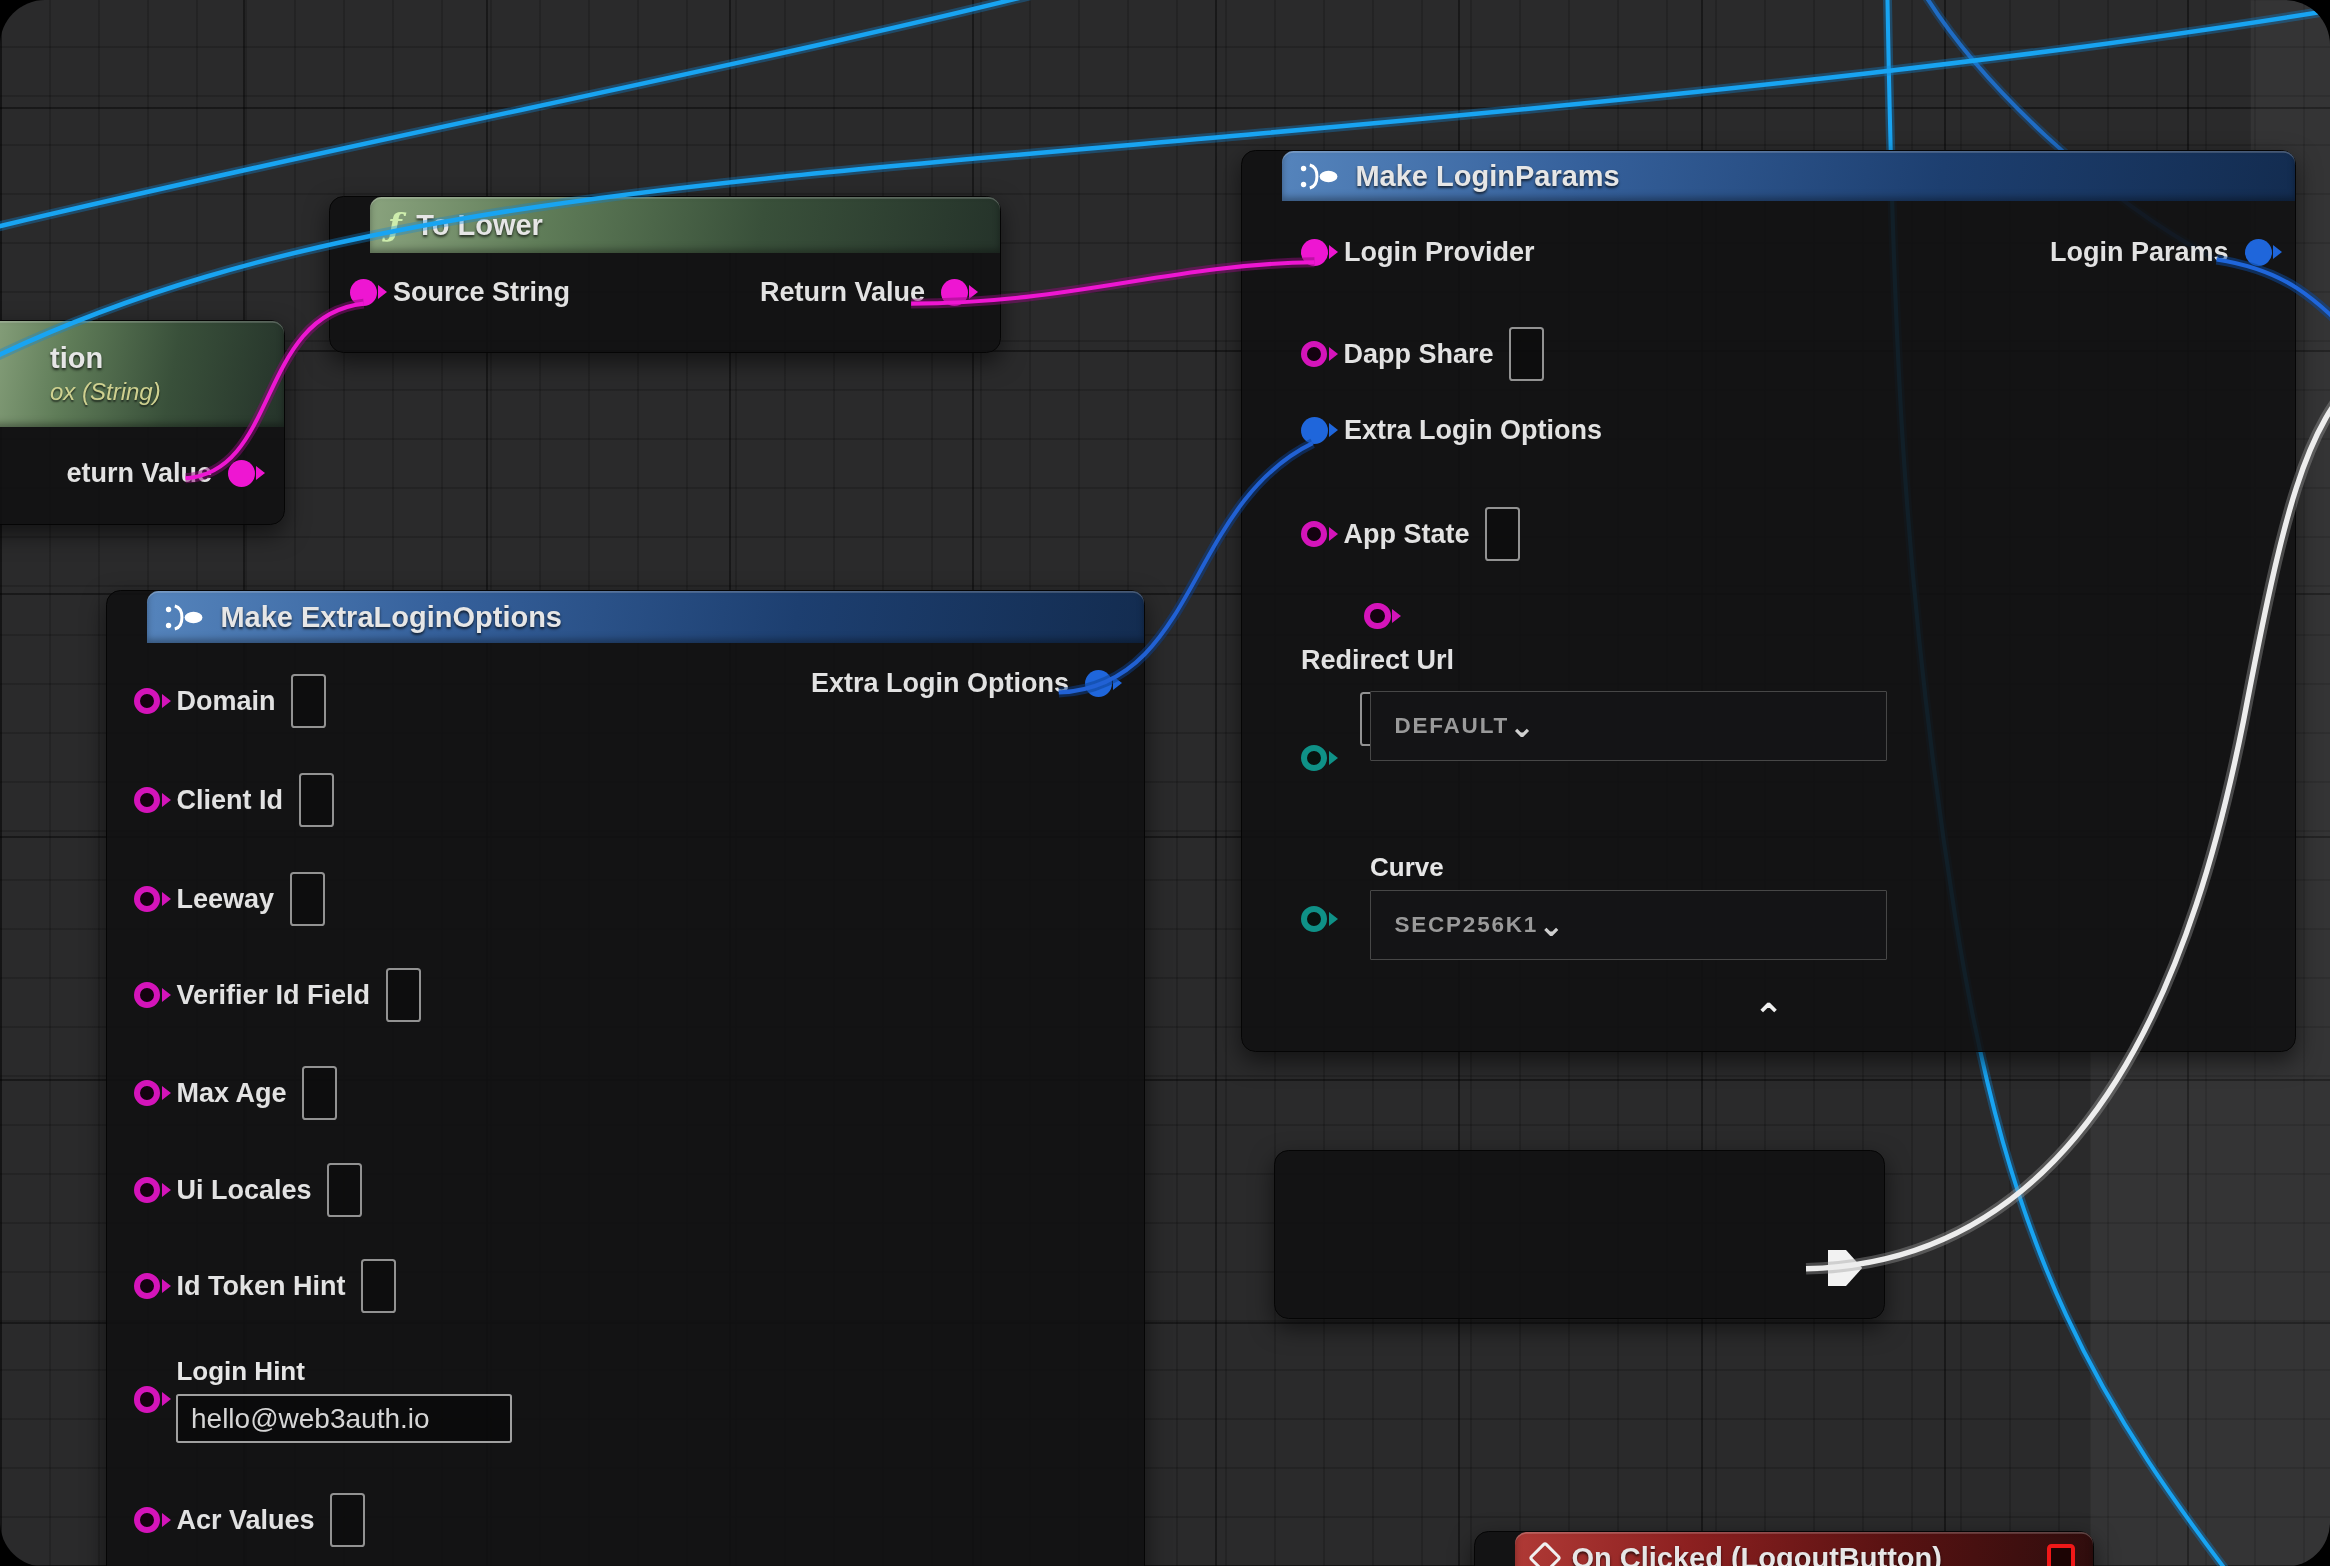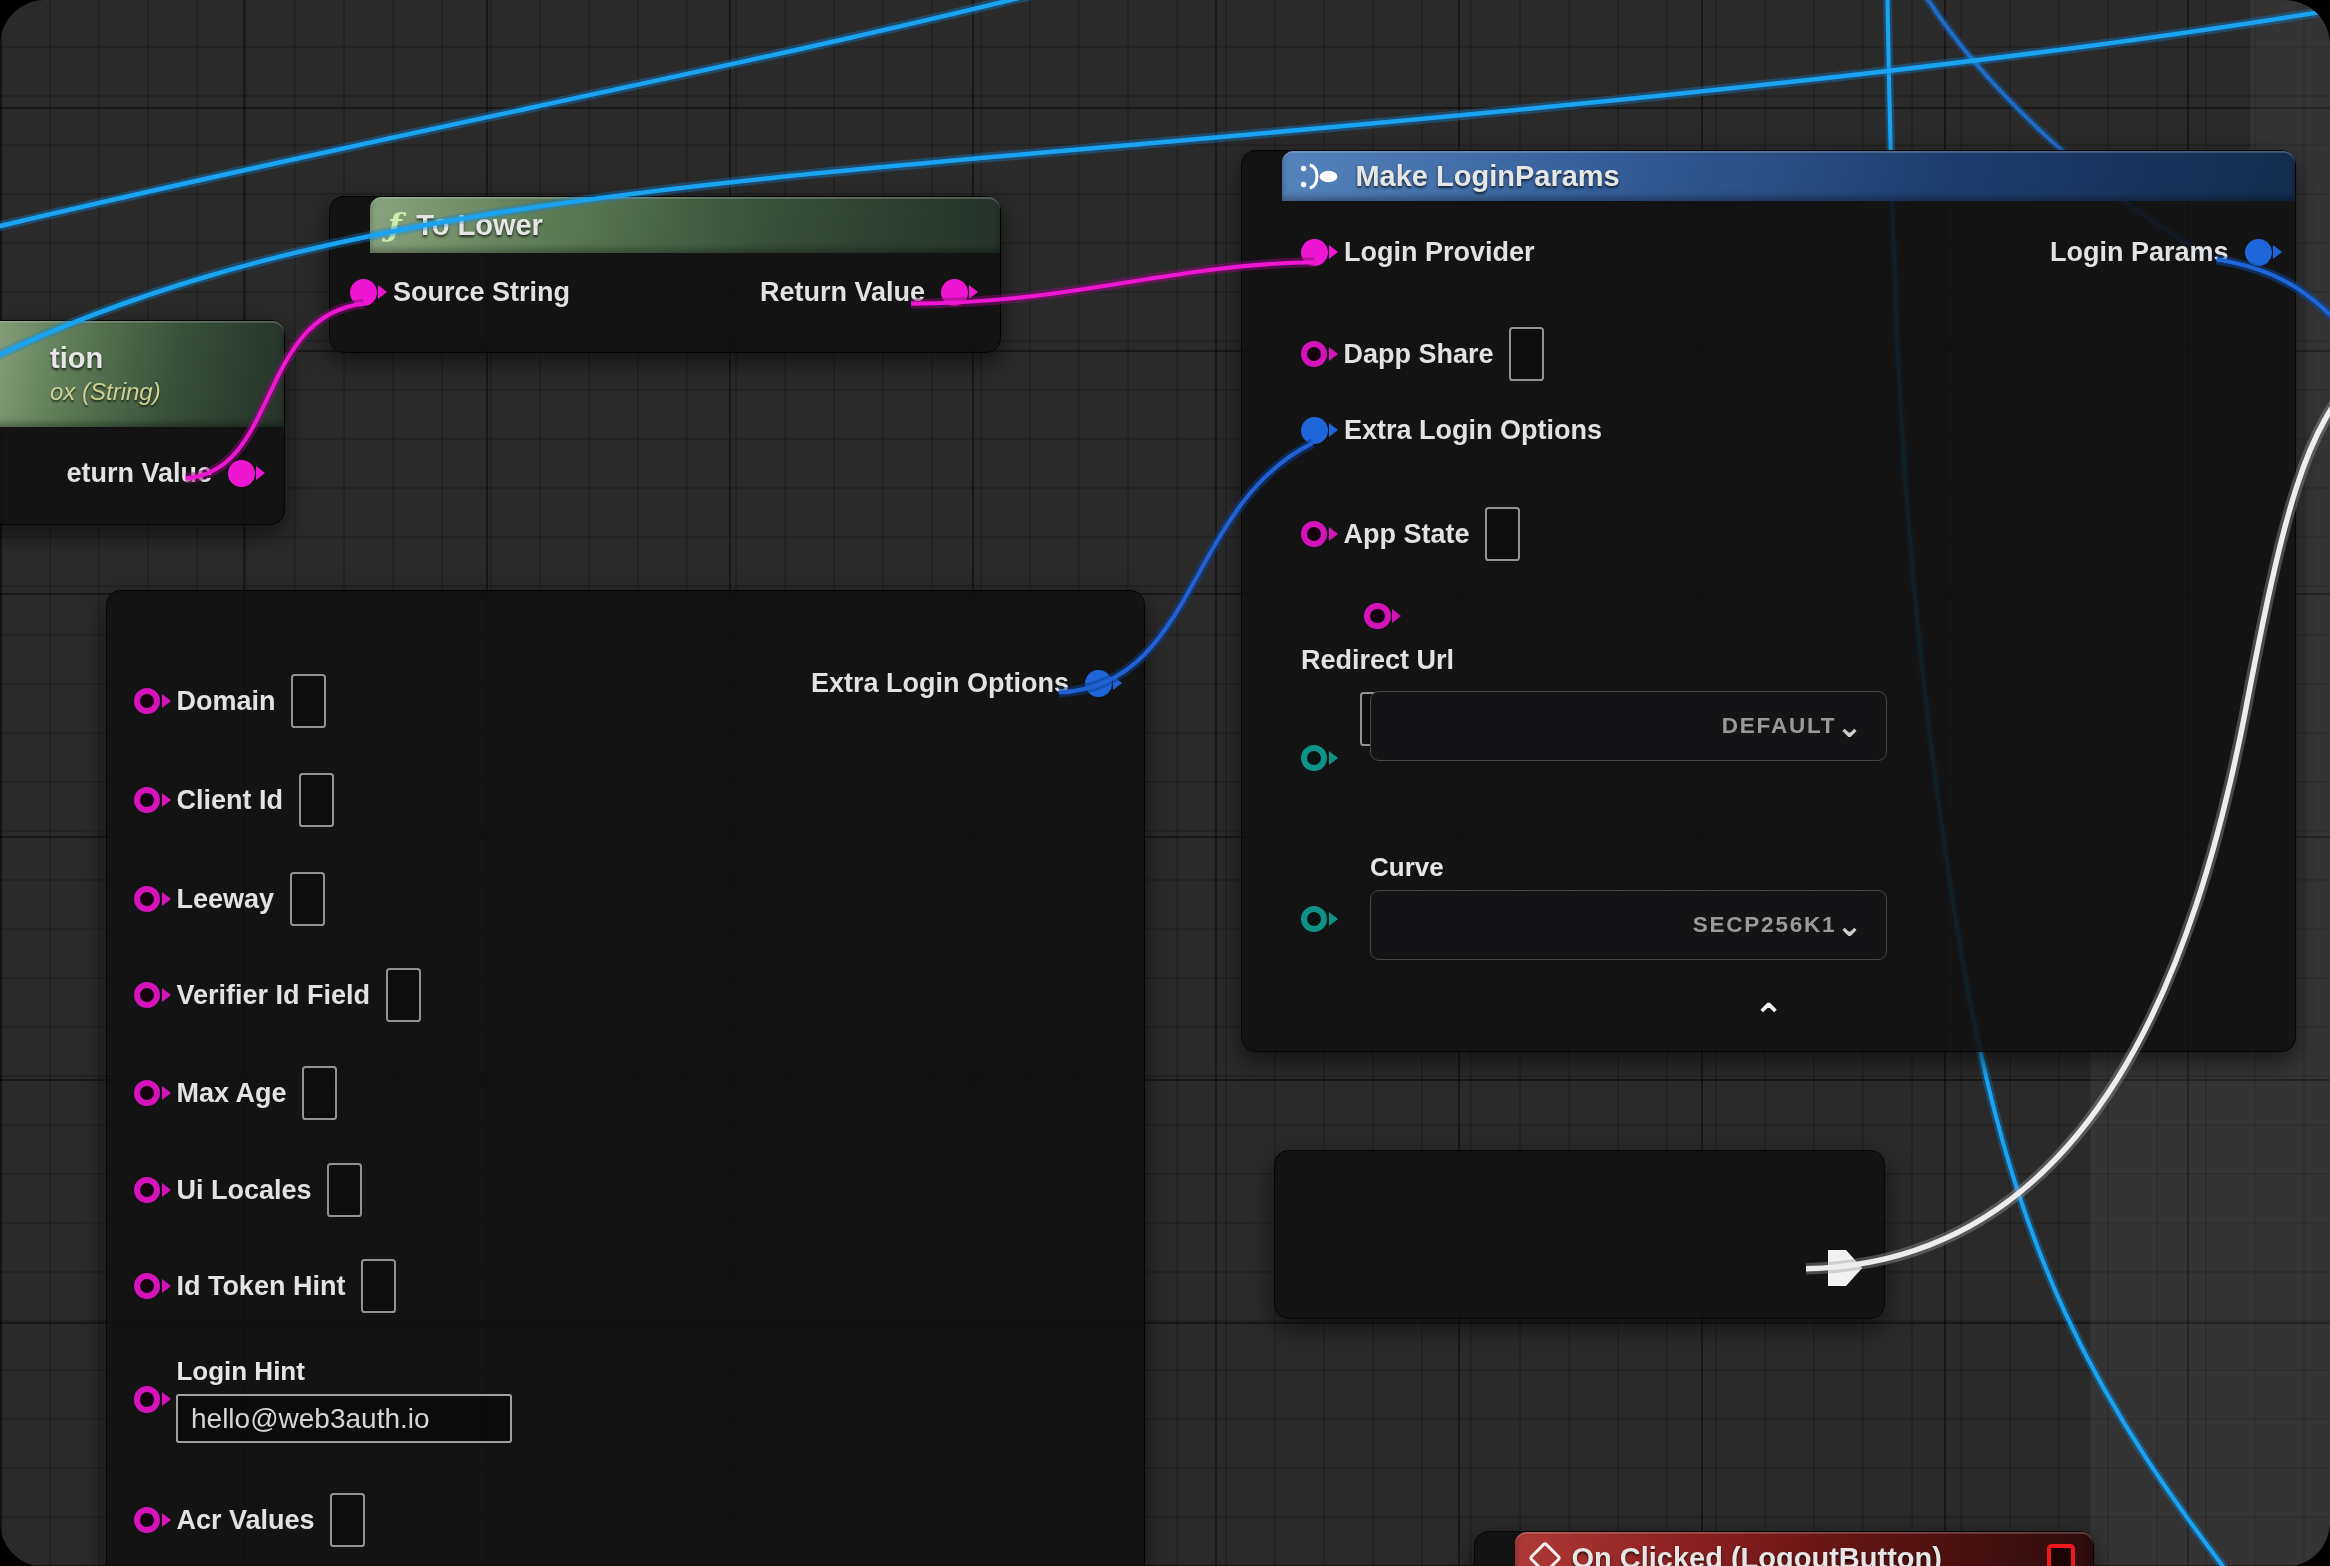--- a/index.html
+++ b/index.html
@@ -45,23 +45,23 @@
   .p-mag{color:#ee16d2;background:#ee16d2;}
   .p-mag-h{color:#d414ba;background:#140210;border:6.3px solid #d414ba;width:14.4px;height:14.4px;}
   .p-mag-h::after{left:21.6px;top:0px;}
   .p-blue{color:#1f66db;background:#1f66db;}
   .p-teal{color:#0f9187;background:#08130f;border:6.3px solid #0f9187;width:14.4px;height:14.4px;}
   .p-teal::after{left:21.6px;top:0px;}
   .valuebox{width:31px;height:50px;border:2.7px solid #929292;border-radius:3.6px;background:rgba(0,0,0,.28);flex:0 0 auto;}
   .textbox{height:45px;min-width:306px;border:2.7px solid #a0a0a0;border-radius:2.7px;background:rgba(0,0,0,.38);
     color:#d6d6d6;font-size:28px;font-weight:400;display:flex;align-items:center;padding:0 12.6px;}
   .fieldlabel{font-size:26px;font-weight:600;color:#e6e6e6;margin-bottom:7.2px;}
-  .dropdown{width:468px;height:68px;background:#141416;border:1.8px solid #474747;border-radius:9px;
+  .dropdown{width:468px;height:68px;background:#141416;border:1.8px solid #474747;border-radius:1px;
     color:#9a9a9a;font-size:22.5px;font-weight:700;letter-spacing:1.8px;
-    display:flex;align-items:center;justify-content:flex-end;padding:0 23.4px;}
+    display:flex;align-items:center;justify-content:flex-start;padding:0 23.4px;}
   .dropdown .chev{color:#cfcfcf;font-size:31px;letter-spacing:0;}
   .collapse{position:absolute;left:50%;transform:translateX(-50%);color:#efefef;font-size:36px;font-weight:700;line-height:18px;}
   
   .fn-icon{font-family:"DejaVu Serif",serif;font-style:italic;font-size:32px;color:#cdecac;font-weight:700;flex:0 0 auto;}
   .struct-icon{flex:0 0 auto;}
   .event-icon{width:18px;height:18px;border:3.6px solid #f0f0f0;transform:rotate(45deg);border-radius:3.6px;flex:0 0 auto;}
   .delegate-box{width:20px;height:20px;border:4.5px solid #f01818;border-radius:4.5px;background:#1c0404;margin-left:auto;flex:0 0 auto;}
   .exec-out{position:absolute;}
 </style>
 </head>
@@ -101,20 +101,29 @@
       <span class="pin p-mag in-side"></span>
       <span>Source String</span>
     </div>
     <div class="row out" style="right:32px;top:80px;">
       <span>Return Value</span>
       <span class="pin p-mag out-side"></span>
     </div>
   </div>
 
   <div class="node" style="left:106px;top:590px;width:997px;height:1090px;">
+    <div class="node-header hdr-blue" style="height:52px;">
+      <svg class="struct-icon" width="41" height="27" viewBox="0 0 46 30">
+        <circle cx="4" cy="6" r="3" fill="#fff"></circle>
+          <circle cx="4" cy="24" r="3" fill="#fff"></circle>
+        <path d="M11 2 q8 2 8 13 t-8 13" stroke="#fff" stroke-width="3.4" fill="none"></path>
+        <ellipse cx="32" cy="15" rx="10" ry="6.5" fill="#fff"></ellipse>
+      </svg>
+      <span class="title">Make ExtraLoginOptions</span>
+    </div>
 
     <div class="row out" style="right:32px;top:77px;">
       <span>Extra Login Options</span>
       <span class="pin p-blue out-side"></span>
     </div>
 
     <div class="row" style="left:27px;top:83px;">
       <span class="pin p-mag-h in-side"></span>
       <span>Domain</span>
       <span class="valuebox"></span>

